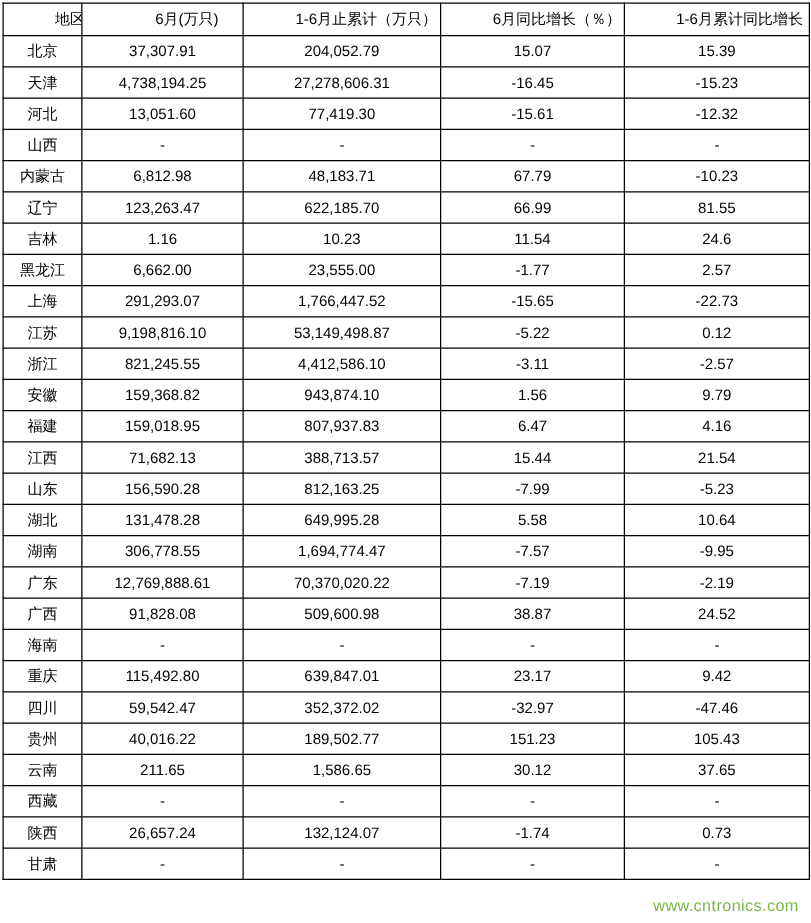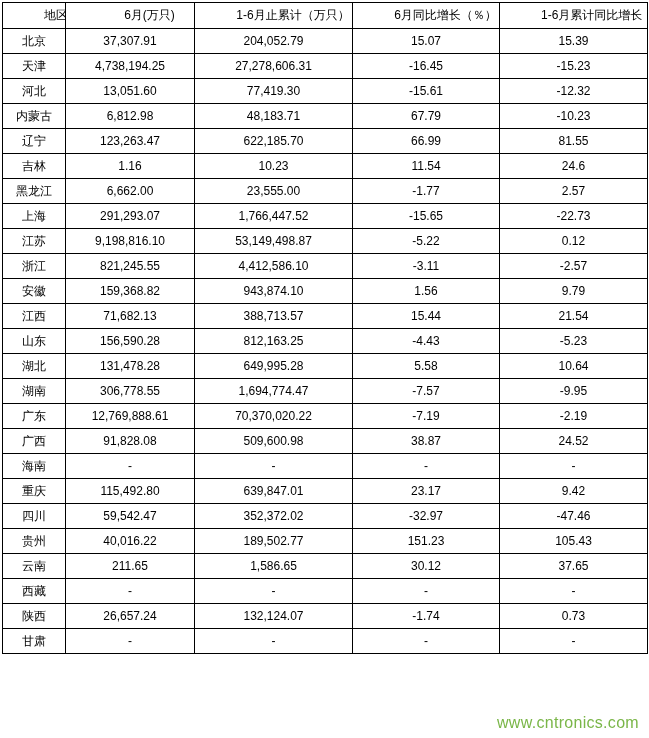--- a/index.html
+++ b/index.html
@@ -41,21 +41,21 @@
   }
   #stats-table th {
     font-weight: normal;
     height: 25px;
     padding-left: 41px;
   }
   .watermark {
     position: absolute;
     right: 10px;
     bottom: 6px;
-    font-size: 16px;
+    font-size: 13px;
     font-family: "Liberation Sans", sans-serif;
     color: #7ab648;
     letter-spacing: 0.3px;
     pointer-events: none;
   }
 </style>
 </head>
 <body>
 
 <table id="stats-table">
@@ -91,20 +91,27 @@
         <td>-15.23</td>
       </tr>
       <tr>
         <td>河北</td>
         <td>13,051.60</td>
         <td>77,419.30</td>
         <td>-15.61</td>
         <td>-12.32</td>
       </tr>
       <tr>
+        <td>山西</td>
+        <td>-</td>
+        <td>-</td>
+        <td>-</td>
+        <td>-</td>
+      </tr>
+      <tr>
         <td>内蒙古</td>
         <td>6,812.98</td>
         <td>48,183.71</td>
         <td>67.79</td>
         <td>-10.23</td>
       </tr>
       <tr>
         <td>辽宁</td>
         <td>123,263.47</td>
         <td>622,185.70</td>
@@ -147,31 +154,38 @@
         <td>-2.57</td>
       </tr>
       <tr>
         <td>安徽</td>
         <td>159,368.82</td>
         <td>943,874.10</td>
         <td>1.56</td>
         <td>9.79</td>
       </tr>
       <tr>
+        <td>福建</td>
+        <td>159,018.95</td>
+        <td>807,937.83</td>
+        <td>6.47</td>
+        <td>4.16</td>
+      </tr>
+      <tr>
         <td>江西</td>
         <td>71,682.13</td>
         <td>388,713.57</td>
         <td>15.44</td>
         <td>21.54</td>
       </tr>
       <tr>
         <td>山东</td>
         <td>156,590.28</td>
         <td>812,163.25</td>
-        <td>-4.43</td>
+        <td>-7.99</td>
         <td>-5.23</td>
       </tr>
       <tr>
         <td>湖北</td>
         <td>131,478.28</td>
         <td>649,995.28</td>
         <td>5.58</td>
         <td>10.64</td>
       </tr>
       <tr>

